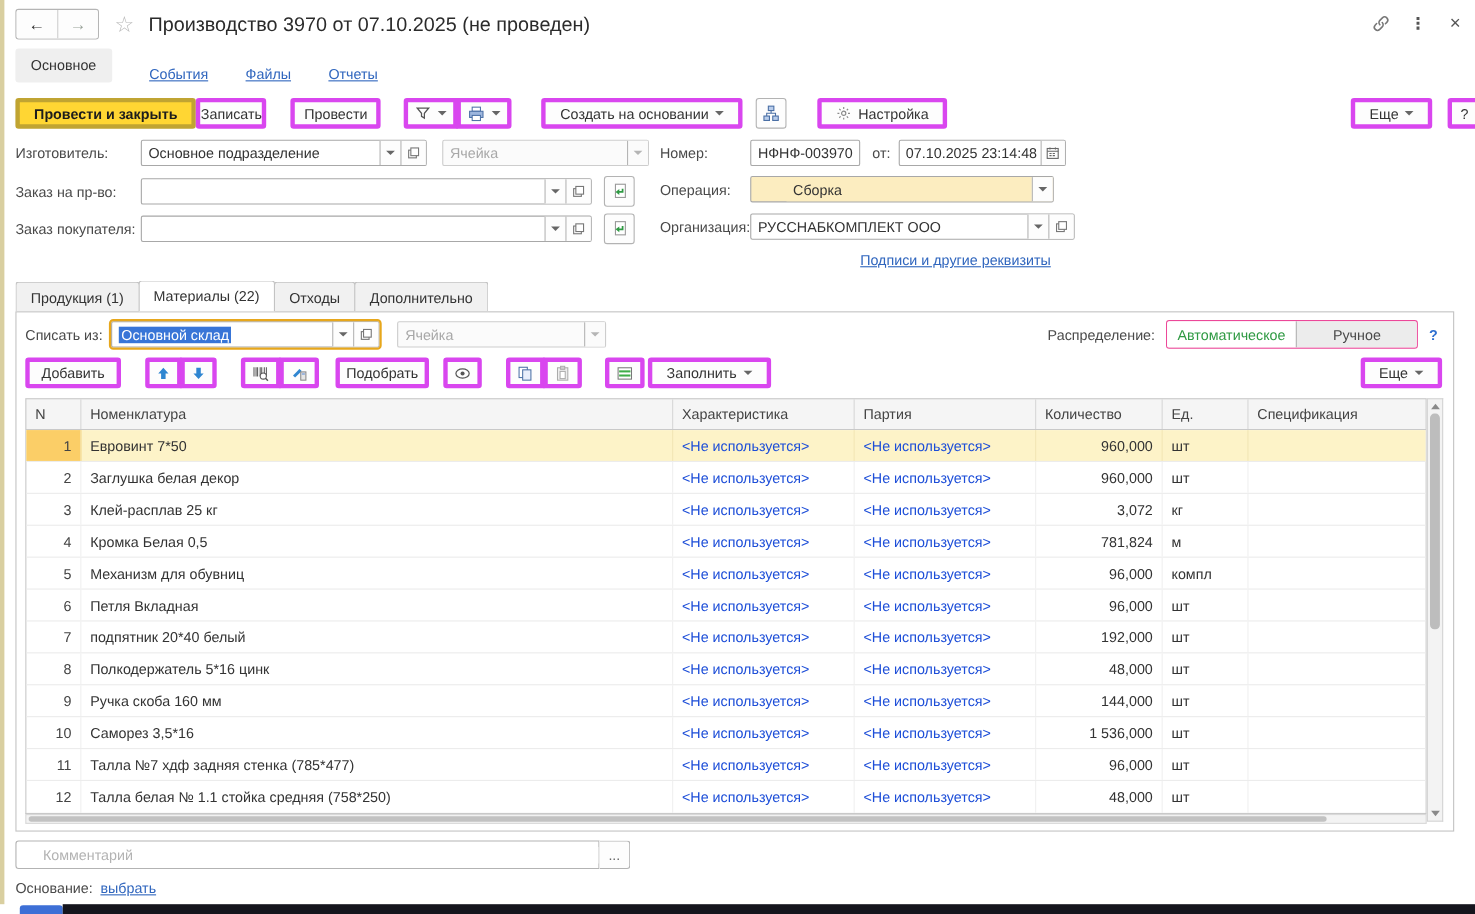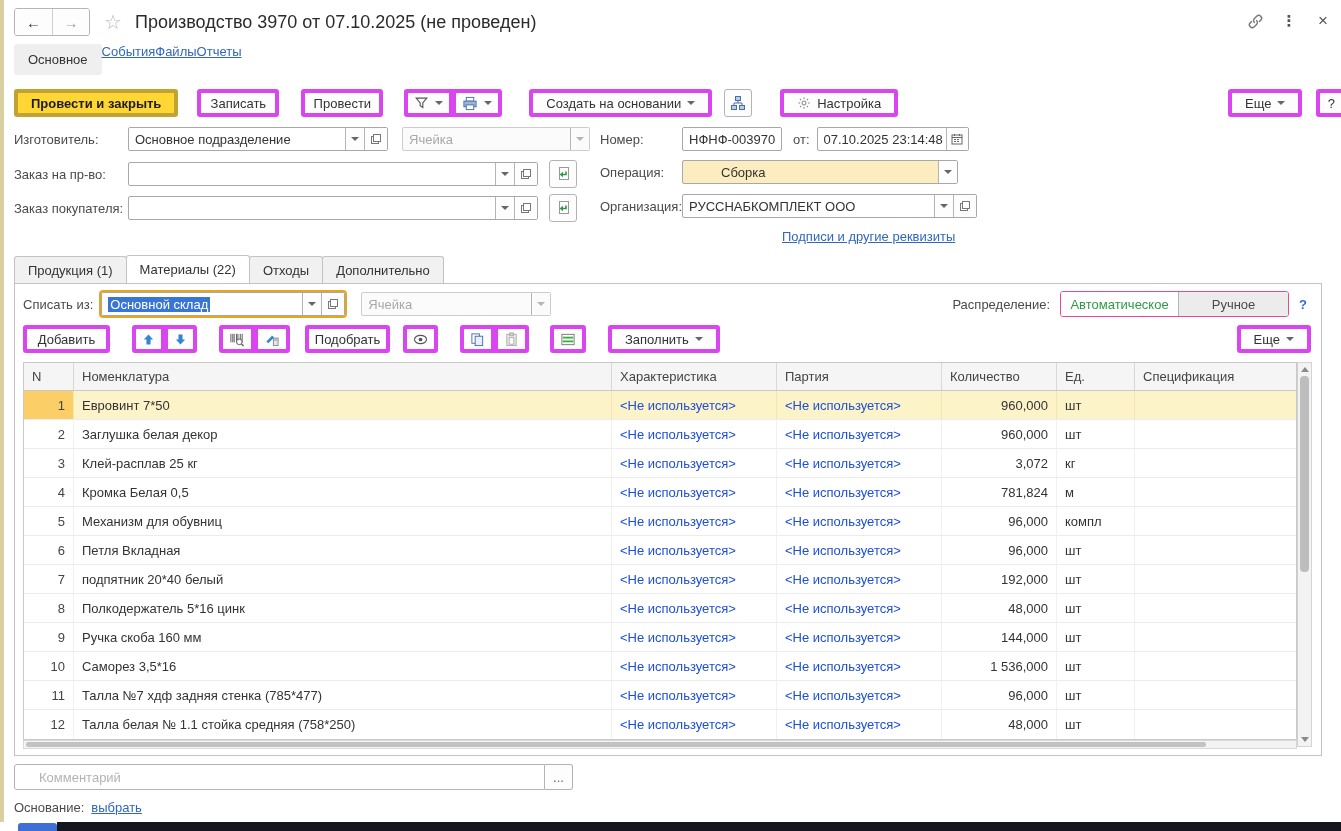--- a/index.html
+++ b/index.html
@@ -19,21 +19,21 @@
   .navbtn { width:37px; height:26px; display:flex; align-items:center; justify-content:center; font-size:15px; color:#333; background:#fdfdfd; cursor:pointer; }
   .navbtn + .navbtn { border-left:1px solid #cfcfcf; }
   .navbtn.fwd { color:#9aa39a; }
   .star { font-size:20px; color:#b9b9b9; }
   .page-title { font-size:18px; color:#2b2b2b; white-space:nowrap; }
   .winicon { color:#666; display:flex; align-items:center; justify-content:center; width:24px; height:24px; cursor:pointer; }
   .kebab { font-size:15px; font-weight:bold; letter-spacing:0; color:#555; }
   .close-x { font-size:17px; color:#555; }
 
   
-  .nav-tabs { display:flex; align-items:flex-start; }
+  .nav-tabs { display:flex; align-items:flex-end; gap:34px; }
   .nav-tab { color:#3066be; text-decoration:underline; cursor:pointer; white-space:nowrap; }
   .nav-tab.active { color:#333; text-decoration:none; background:#efefef; border-radius:3px; padding:8px 14px; cursor:default; }
 
   
   .btn { display:inline-flex; align-items:center; justify-content:center; gap:6px;
     height:28px; padding:0 13px; background:#fdfdfd; border:4px solid #d946ef;
     border-radius:3px; color:#333; cursor:pointer; white-space:nowrap; }
   .btn.icon-btn { padding:0 6px; min-width:30px; }
   .btn.primary { background:#ffd633; border-color:#c0a432; font-weight:bold; color:#1c1c1c; }
   .caret { width:0; height:0; border-left:4px solid transparent; border-right:4px solid transparent; border-top:4px solid #666; display:inline-block; }
@@ -144,21 +144,21 @@
 
 <div class="abs nav-tabs" style="left:14px; top:44px;">
   <div class="nav-tab active">Основное</div>
   <div class="nav-tab">События</div>
   <div class="nav-tab">Файлы</div>
   <div class="nav-tab">Отчеты</div>
 </div>
 
 <div class="abs" style="left:14px; top:89px; display:flex; align-items:center;">
   <div class="btn primary">Провести и закрыть</div>
-  <div class="btn" style="margin-left:19px; width:82px;">Записать</div>
+  <div class="btn" style="margin-left:0; width:64px;">Записать</div>
   <div class="btn" style="margin-left:22px; width:82px;">Провести</div>
 
   <div class="btn-split" style="margin-left:21px;">
     <div class="btn icon-btn">
       <svg width="15" height="14" viewBox="0 0 16 16" fill="none" stroke="#555" stroke-width="1.3">
         <path d="M2 2.5h12l-4.5 5.5v5l-3-1.8V8z"></path>
       </svg>
       <span class="caret"></span>
     </div>
     <div class="btn icon-btn">
@@ -412,21 +412,21 @@
     </div>
 
     <div class="btn icon-btn" style="margin-left:21px;">
       <svg width="16" height="15" viewBox="0 0 16 16">
         <rect x="1.5" y="2.5" width="13" height="11" fill="#fff" stroke="#777"></rect>
         <rect x="2.5" y="5" width="11" height="2" fill="#3fae49"></rect>
         <rect x="2.5" y="9" width="11" height="2" fill="#3fae49"></rect>
       </svg>
     </div>
 
-    <div class="btn" style="margin-left:22px;">
+    <div class="btn" style="margin-left:3px;">
       <span>Заполнить</span>
       <span class="caret"></span>
     </div>
   </div>
   <div class="btn" style="position:absolute; right:10px; top:41px;">
     <span>Еще</span>
     <span class="caret"></span>
   </div>
 
   <div style="position:absolute; left:8px; top:78px; display:flex;">

